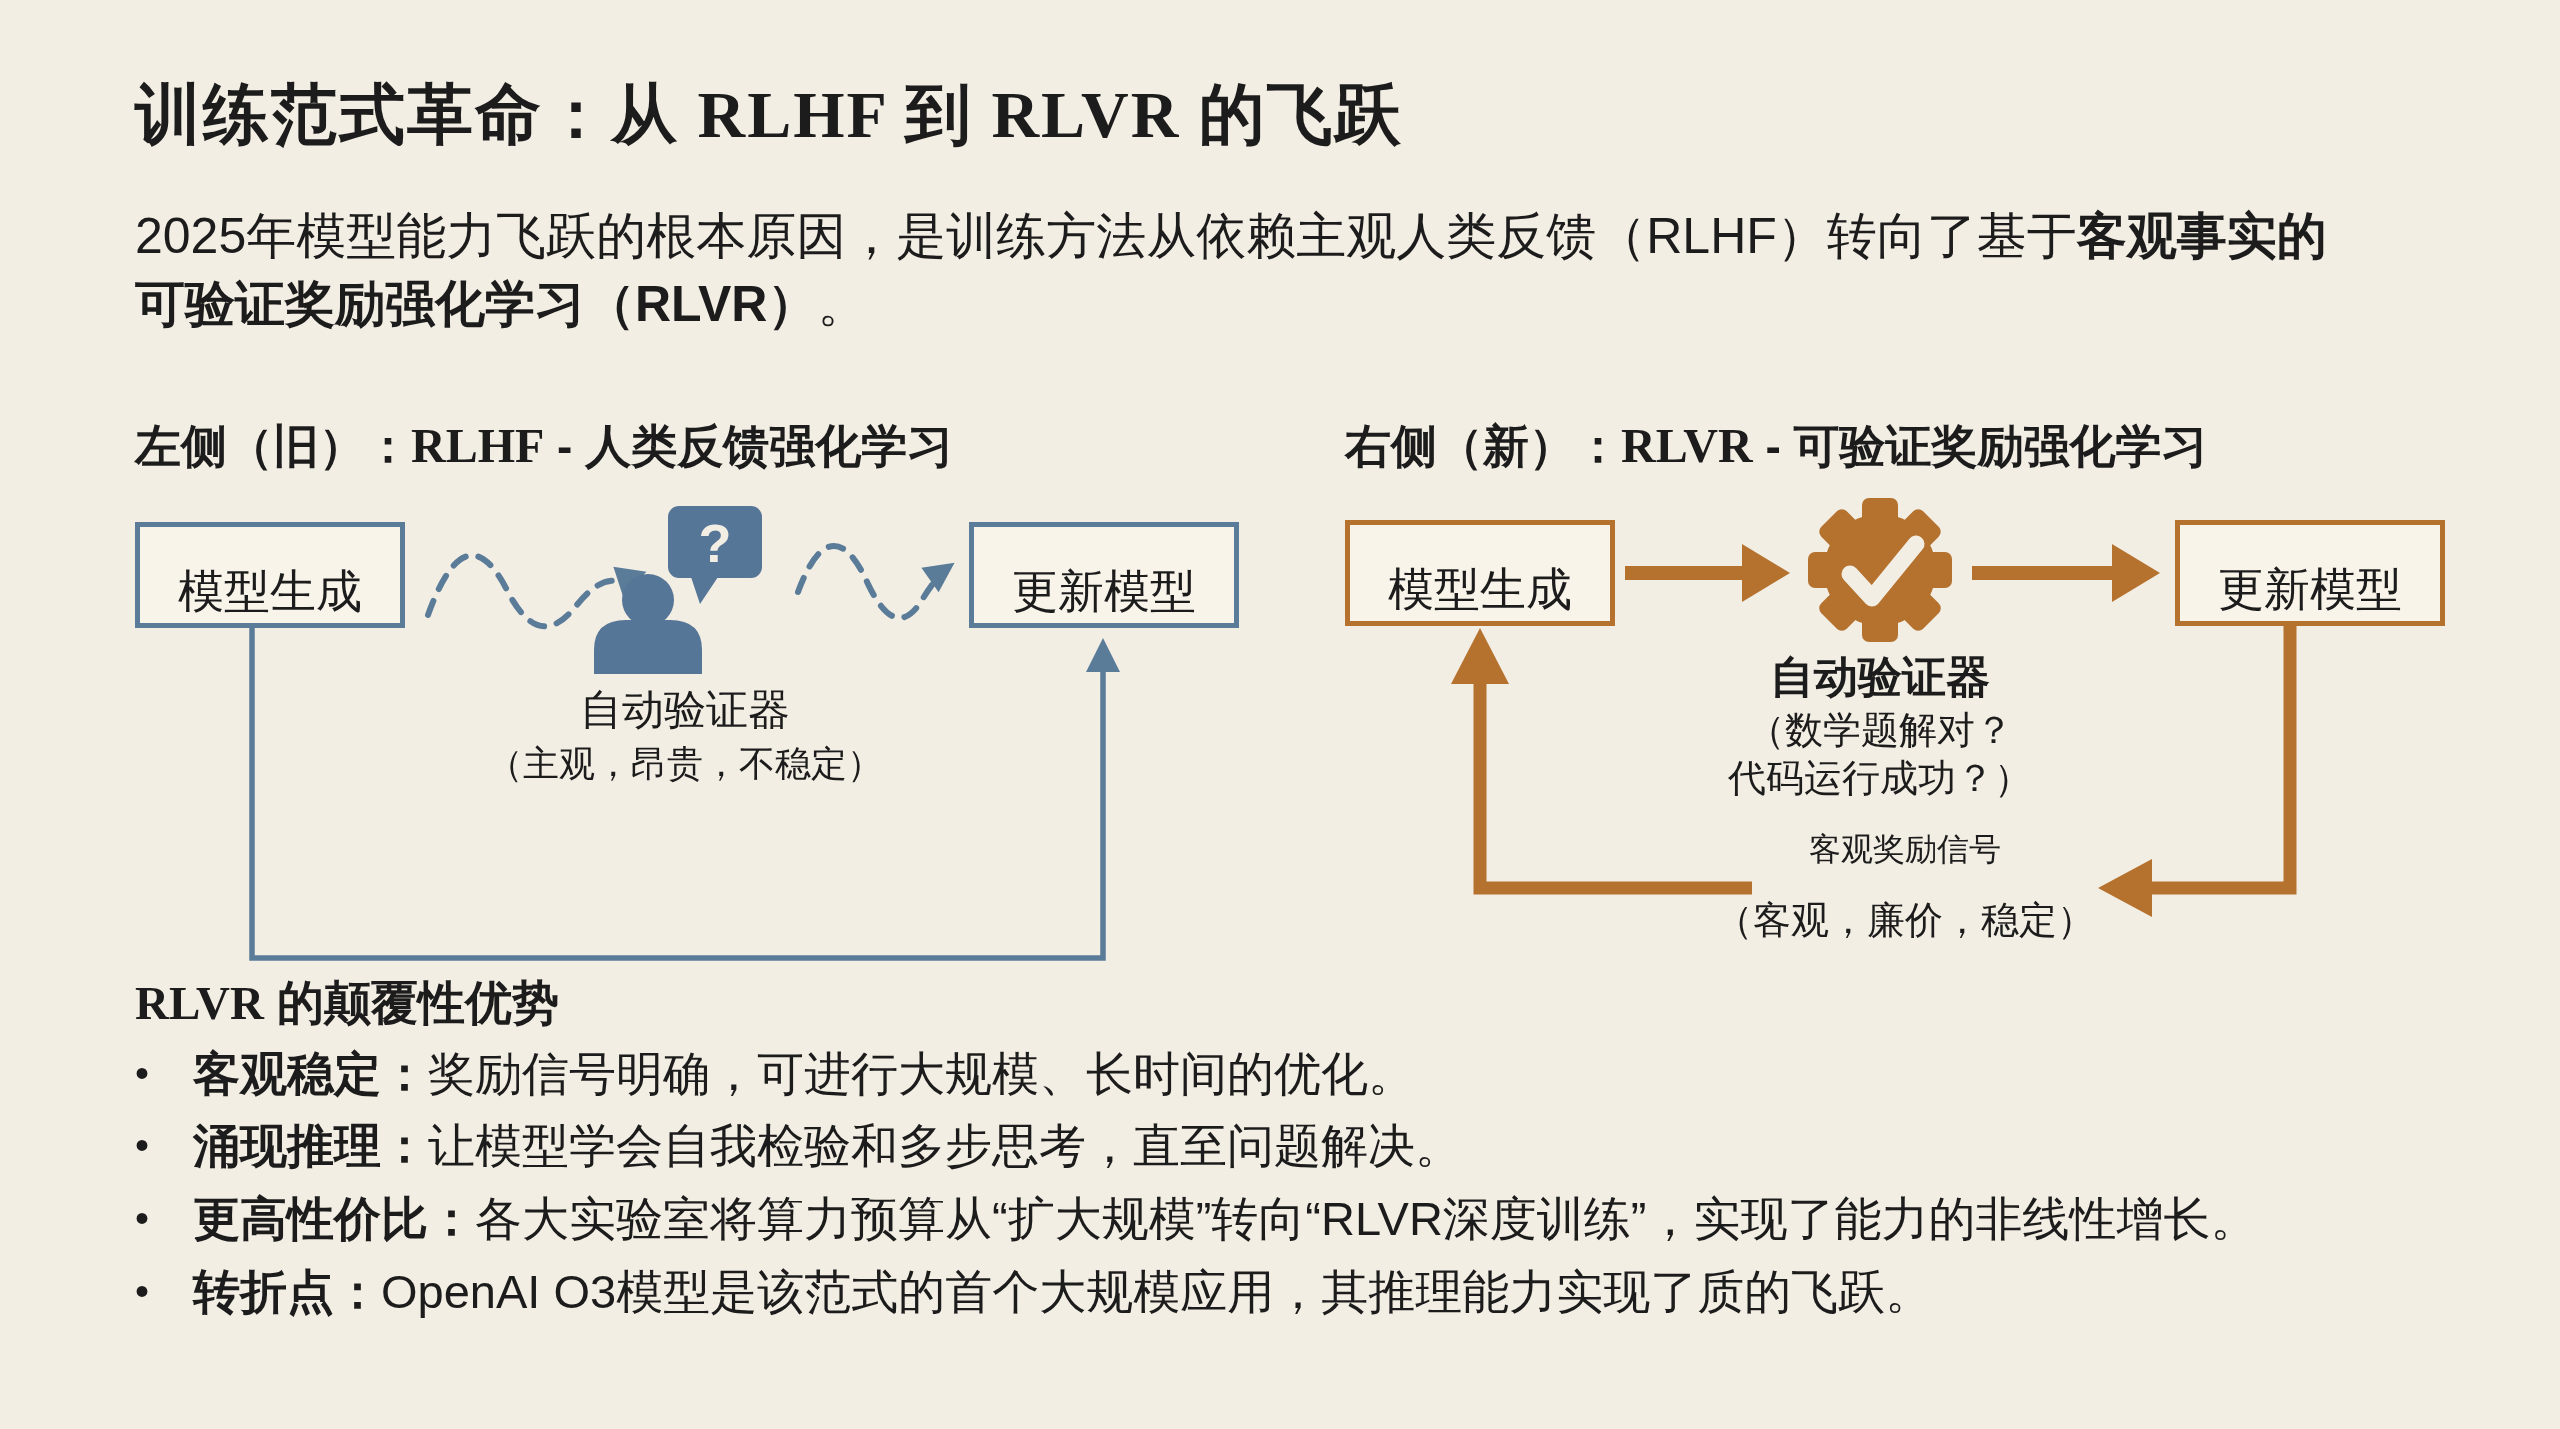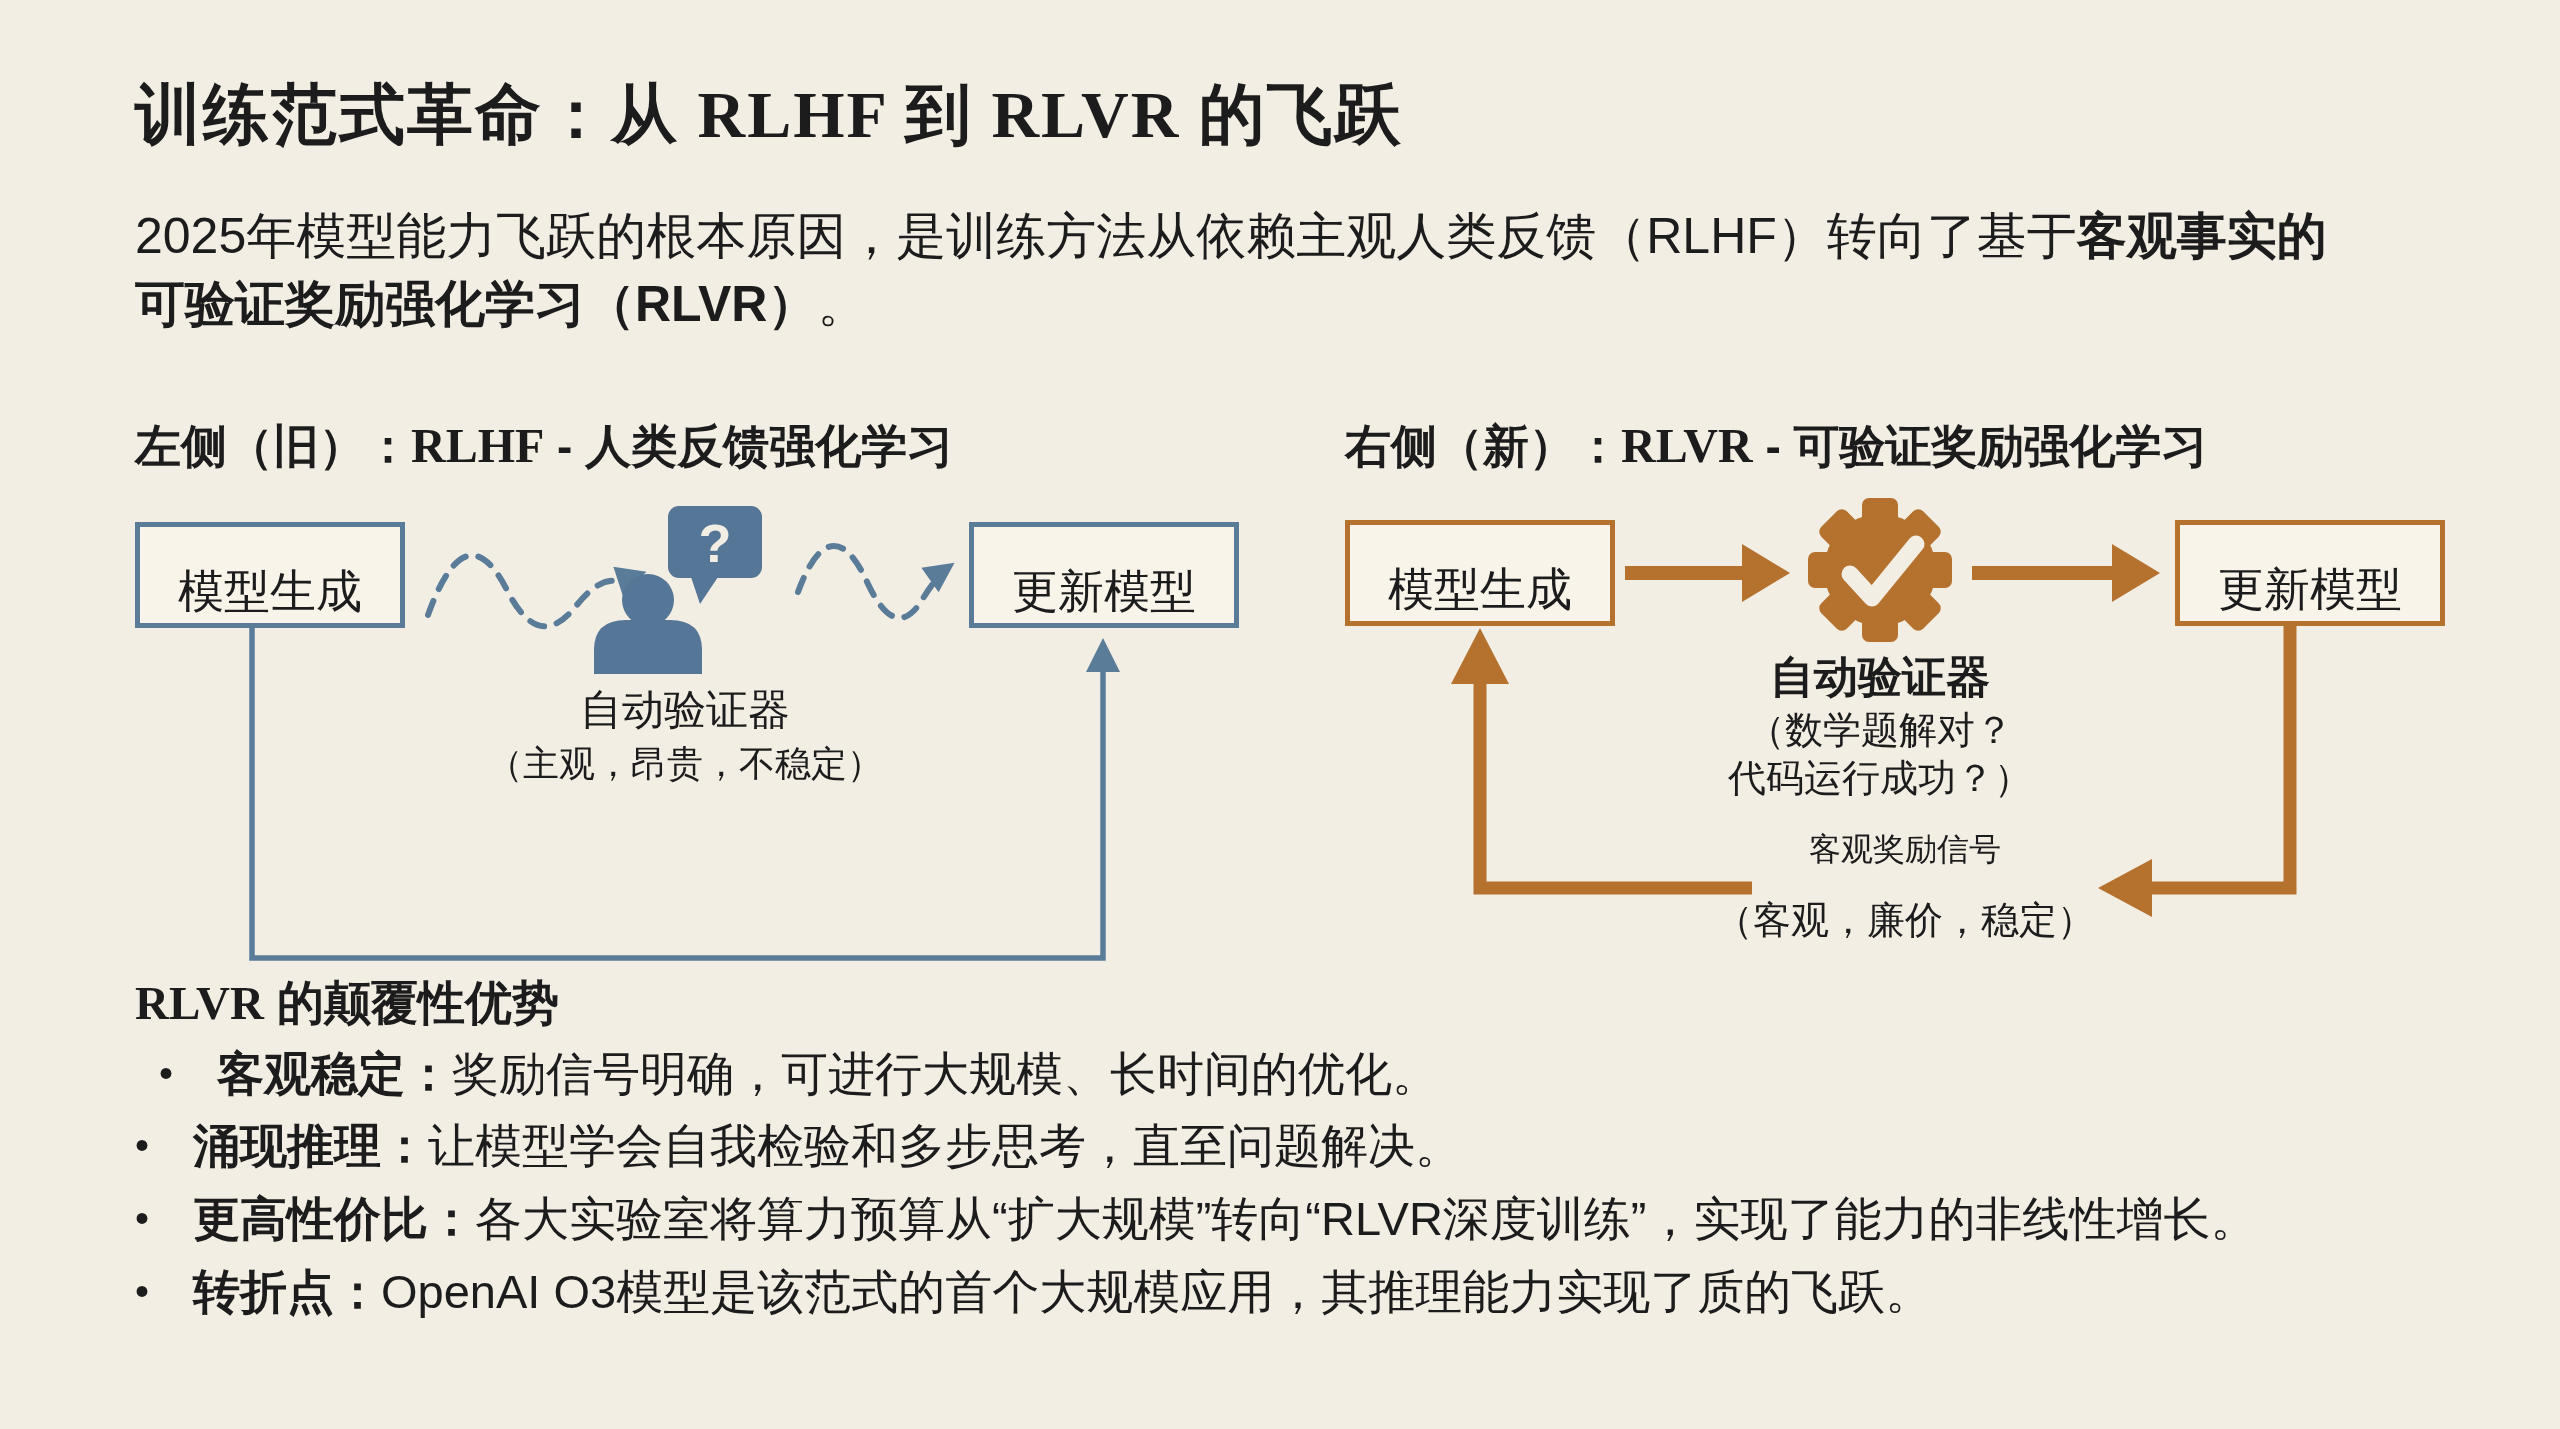--- a/index.html
+++ b/index.html
@@ -136,21 +136,21 @@
   <div class="abs centered-label lbl-main-bold" style="left:1880px;top:648px;">自动验证器</div>
   <div class="abs centered-label lbl-note-sm" style="left:1880px;top:706px;">（数学题解对？</div>
   <div class="abs centered-label lbl-note-sm" style="left:1880px;top:754px;">代码运行成功？）</div>
   <div class="abs centered-label reward-label" style="left:1905px;top:828px;">客观奖励信号</div>
   <div class="abs centered-label lbl-note-sm" style="left:1905px;top:896px;">（客观，廉价，稳定）</div>
 
   <div class="abs adv-header">
     <span class="serif">RLVR</span><span> 的颠覆性优势</span>
   </div>
 
-  <div class="abs bullet-row" style="top:1043px;margin-left:24px;">
+  <div class="abs bullet-row" style="top:1043px;">
     <span class="dot">•</span><b>客观稳定：</b><span>奖励信号明确，可进行大规模、长时间的优化。</span>
   </div>
   <div class="abs bullet-row" style="top:1115px;">
     <span class="dot">•</span><b>涌现推理：</b><span>让模型学会自我检验和多步思考，直至问题解决。</span>
   </div>
   <div class="abs bullet-row" style="top:1188px;">
     <span class="dot">•</span><b>更高性价比：</b><span>各大实验室将算力预算从“扩大规模”转向“RLVR深度训练”，实现了能力的非线性增长。</span>
   </div>
   <div class="abs bullet-row" style="top:1261px;">
     <span class="dot">•</span><b>转折点：</b><span>OpenAI O3模型是该范式的首个大规模应用，其推理能力实现了质的飞跃。</span>

